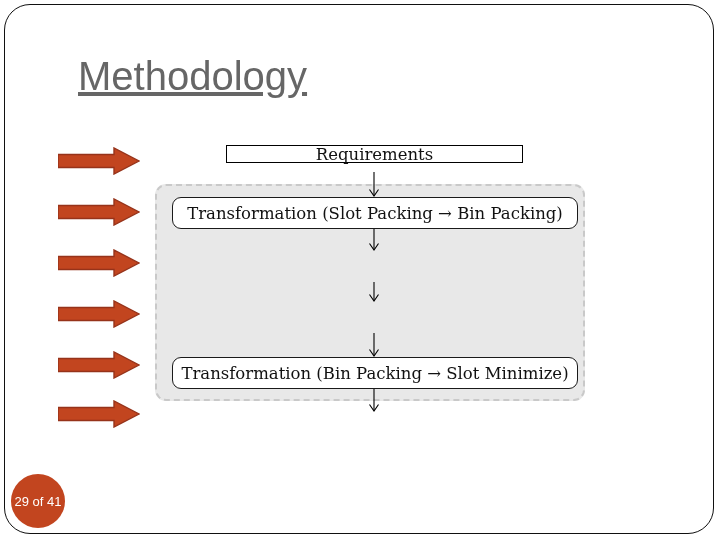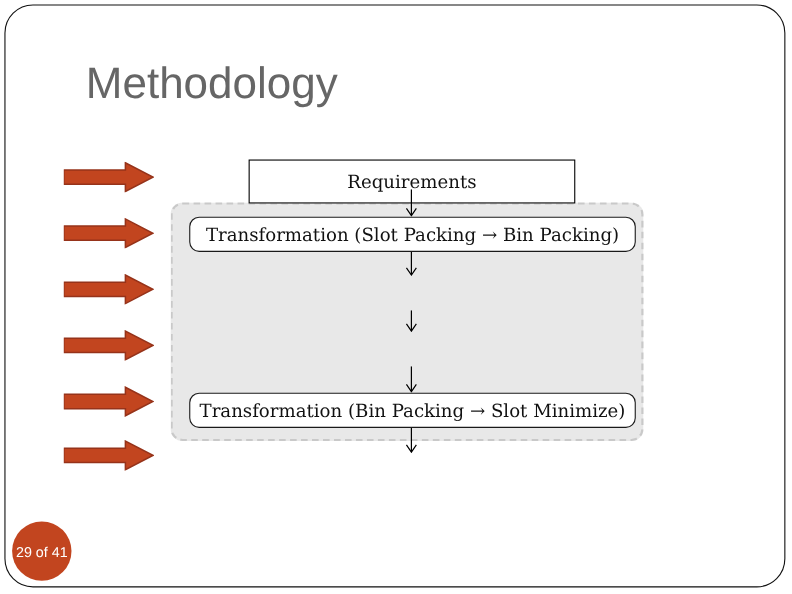--- a/index.html
+++ b/index.html
@@ -18,20 +18,21 @@
     border-radius: 26px;
   }
   .slide-title {
     position: absolute;
     left: 78px; top: 52px;
     font-size: 40px;
     line-height: 1.2;
     color: #666666;
     letter-spacing: 0px;
     white-space: nowrap;
+    text-decoration: underline;
   }
   .bullet-arrow { position: absolute; left: 58px; width: 82px; height: 28px; }
   .flow-panel {
     position: absolute;
     left: 155px; top: 184px;
     width: 430px; height: 217px;
     box-sizing: border-box;
     background: #e8e8e8;
     border: 2px dashed #c9c9c9;
     border-radius: 11px;
@@ -88,21 +89,21 @@
   </svg>
   <svg class="bullet-arrow" style="top:351px" viewBox="0 0 82 28">
     <polygon points="0,7.5 56,7.5 56,1 81,14 56,27 56,20.5 0,20.5" stroke="#96331a" stroke-width="1.4" fill="#c2451f"></polygon>
   </svg>
   <svg class="bullet-arrow" style="top:400px" viewBox="0 0 82 28">
     <polygon points="0,7.5 56,7.5 56,1 81,14 56,27 56,20.5 0,20.5" stroke="#96331a" stroke-width="1.4" fill="#c2451f"></polygon>
   </svg>
 
   <div class="flow-panel"></div>
 
-  <div class="flow-node node-rect" style="left:226px; top:145px; width:297px; height:40px;">Requirements</div>
+  <div class="flow-node node-rect" style="left:226px; top:145px; width:297px; height:18px;">Requirements</div>
 
   <div class="flow-node node-rounded" style="left:172px; top:197px; width:406px; height:32px;">Transformation (Slot Packing → Bin Packing)</div>
 
 
 
   <div class="flow-node node-rounded" style="left:172px; top:357px; width:406px; height:32px;">Transformation (Bin Packing → Slot Minimize)</div>
 
 
   <svg class="connector" style="top:172px; height:25px;" viewBox="0 0 14 25">
     <line x1="7" y1="0" x2="7" y2="23.5" stroke="#000" stroke-width="1.1"></line>

